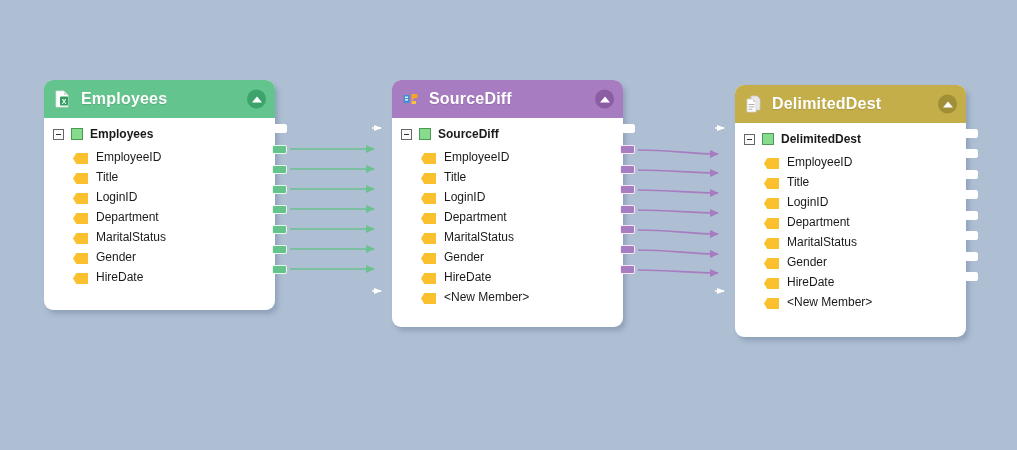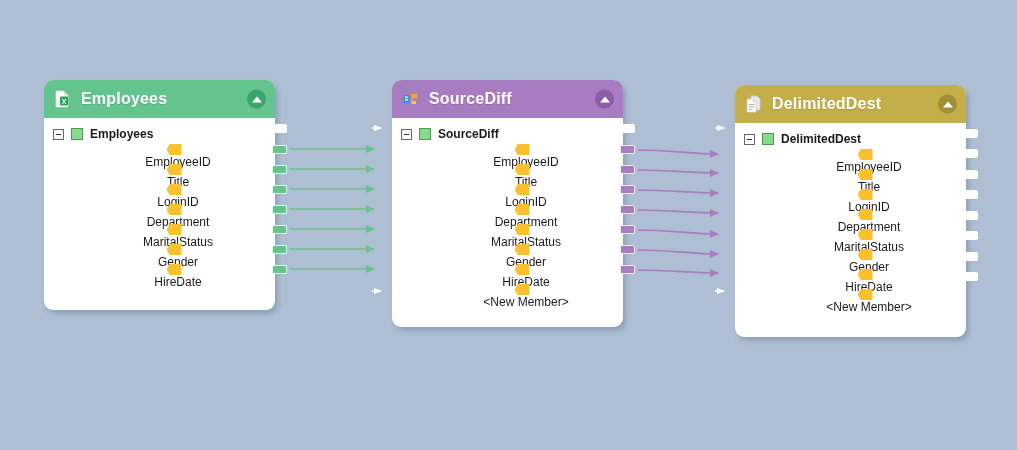--- a/index.html
+++ b/index.html
@@ -117,24 +117,23 @@
   }
   .root-label {
     font-size: 12px;
     font-weight: bold;
     color: #1a1a1a;
     margin-left: 7px;
     white-space: nowrap;
   }
   .field-row {
     display: flex;
-    align-items: center;
+    align-items: flex-end;
     height: 20px;
     padding-left: 29px;
-    flex-direction: column;
   }
   .field-icon {
     width: 15px; height: 11px;
     background: #fbc02d;
     flex: 0 0 auto;
     clip-path: polygon(0% 50%, 22% 0%, 100% 0%, 100% 100%, 22% 100%);
   }
   .field-label {
     font-size: 12px;
     color: #1a1a1a;

